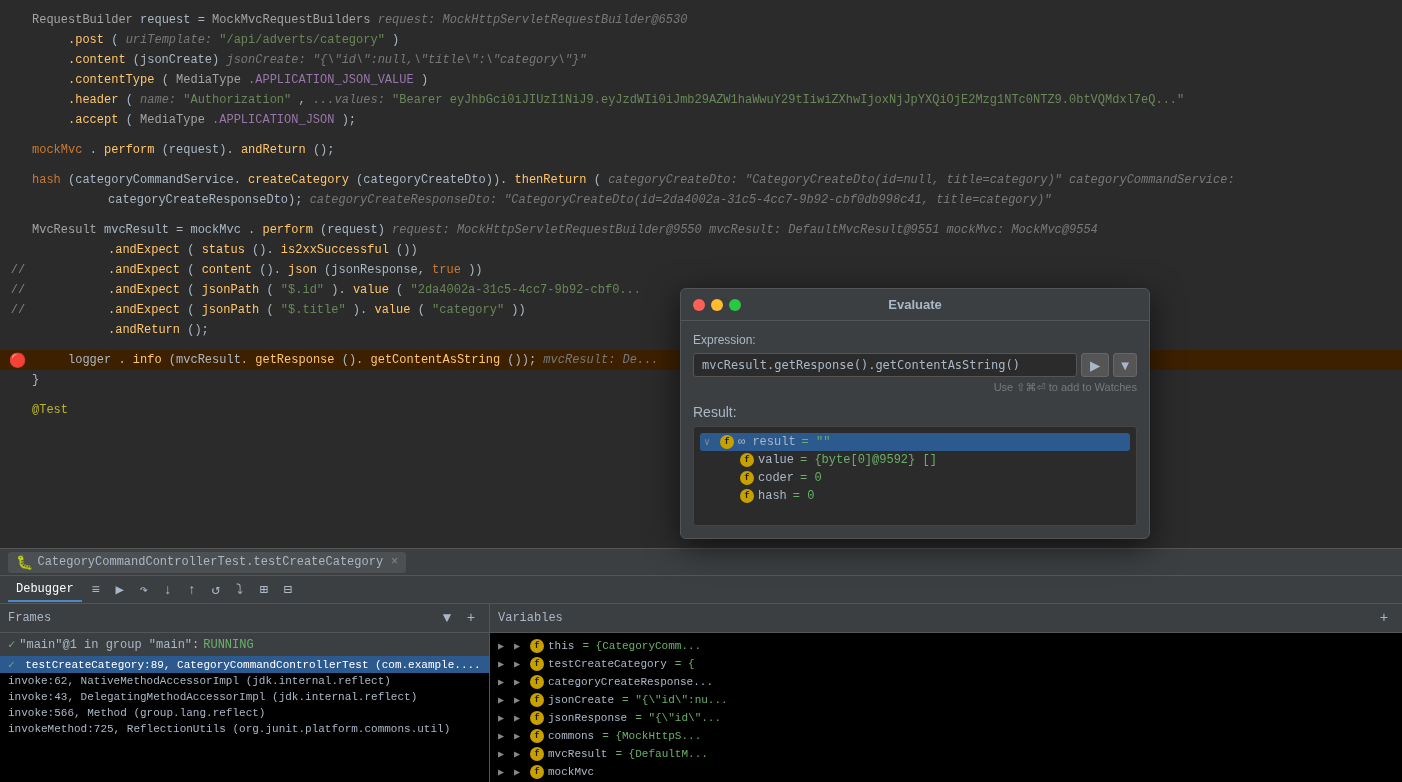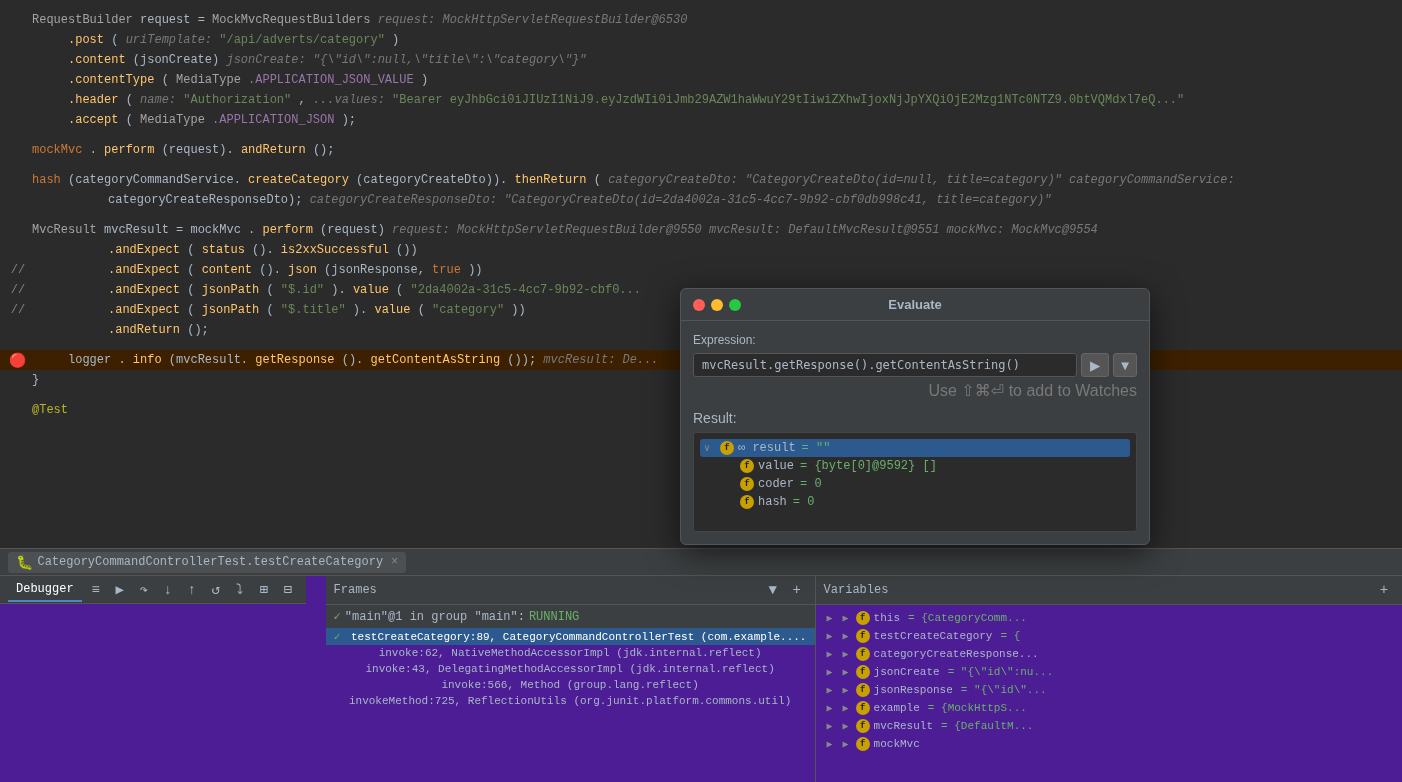--- a/index.html
+++ b/index.html
@@ -104,24 +104,23 @@
       margin-left: 4px;
     }
 
     
     .bottom-panel {
       position: absolute;
       top: 576px;
       left: 0;
       right: 0;
       bottom: 0;
-      background: #4c1d95;
-      display: flex;
-      flex-direction: row;
-      text-align: center;
+      background: #000000;
+      display: flex;
+      flex-direction: column;
     }
 
     .bottom-panel-header {
       display: flex;
       align-items: center;
       height: 28px;
       background: #3c3f41;
       border-bottom: 1px solid #555;
       padding: 0 8px;
       gap: 4px;
@@ -157,21 +156,20 @@
       overflow: hidden;
     }
 
     
     .frames-panel {
       width: 490px;
       min-width: 490px;
       border-right: 1px solid #555;
       display: flex;
       flex-direction: column;
-      margin-left: 20px;
     }
 
     .frames-header {
       display: flex;
       align-items: center;
       justify-content: space-between;
       padding: 4px 8px;
       background: #3c3f41;
       border-bottom: 1px solid #555;
       color: #a9b7c6;
@@ -380,21 +378,21 @@
       border-radius: 3px;
       cursor: pointer;
       display: flex;
       align-items: center;
       justify-content: center;
       color: #a9b7c6;
     }
 
     .eval-hint {
       font-family: -apple-system, BlinkMacSystemFont, 'Segoe UI', sans-serif;
-      font-size: 16px;
+      font-size: 11px;
       color: #787878;
       text-align: right;
       margin-bottom: 10px;
     }
 
     .eval-result-label {
       font-family: -apple-system, BlinkMacSystemFont, 'Segoe UI', sans-serif;
       font-size: 14px;
       color: #a9b7c6;
       margin-bottom: 6px;
@@ -784,21 +782,21 @@
           <span class="var-expand">▶</span>
           <span class="var-expand">▶</span>
           <div class="var-icon">f</div>
           <span class="var-name">jsonResponse</span>
           <span class="var-value">= "{\"id\"...</span>
         </div>
         <div class="var-item">
           <span class="var-expand">▶</span>
           <span class="var-expand">▶</span>
           <div class="var-icon">f</div>
-          <span class="var-name">example</span>
+          <span class="var-name">commons</span>
           <span class="var-value">= {MockHttpS...</span>
         </div>
         <div class="var-item">
           <span class="var-expand">▶</span>
           <span class="var-expand">▶</span>
           <div class="var-icon">f</div>
           <span class="var-name">mvcResult</span>
           <span class="var-value">= {DefaultM...</span>
         </div>
         <div class="var-item">

